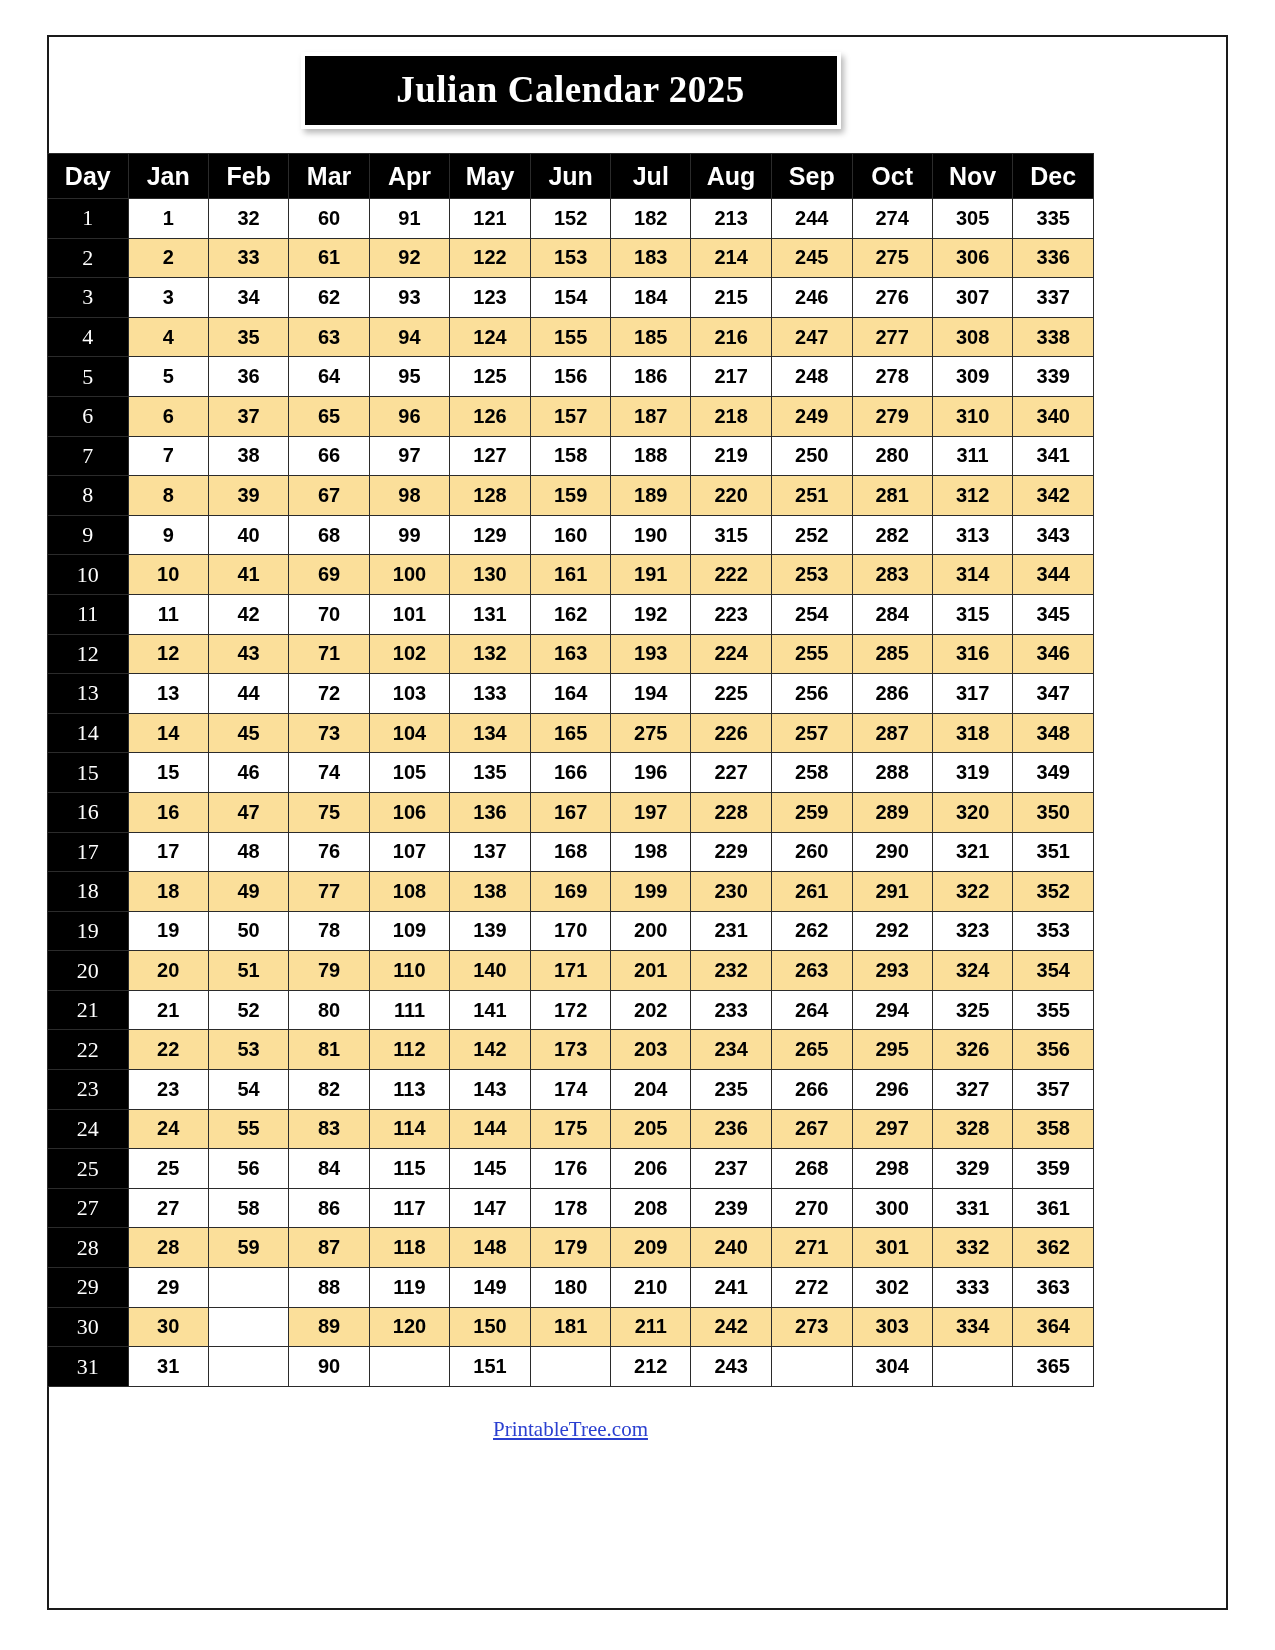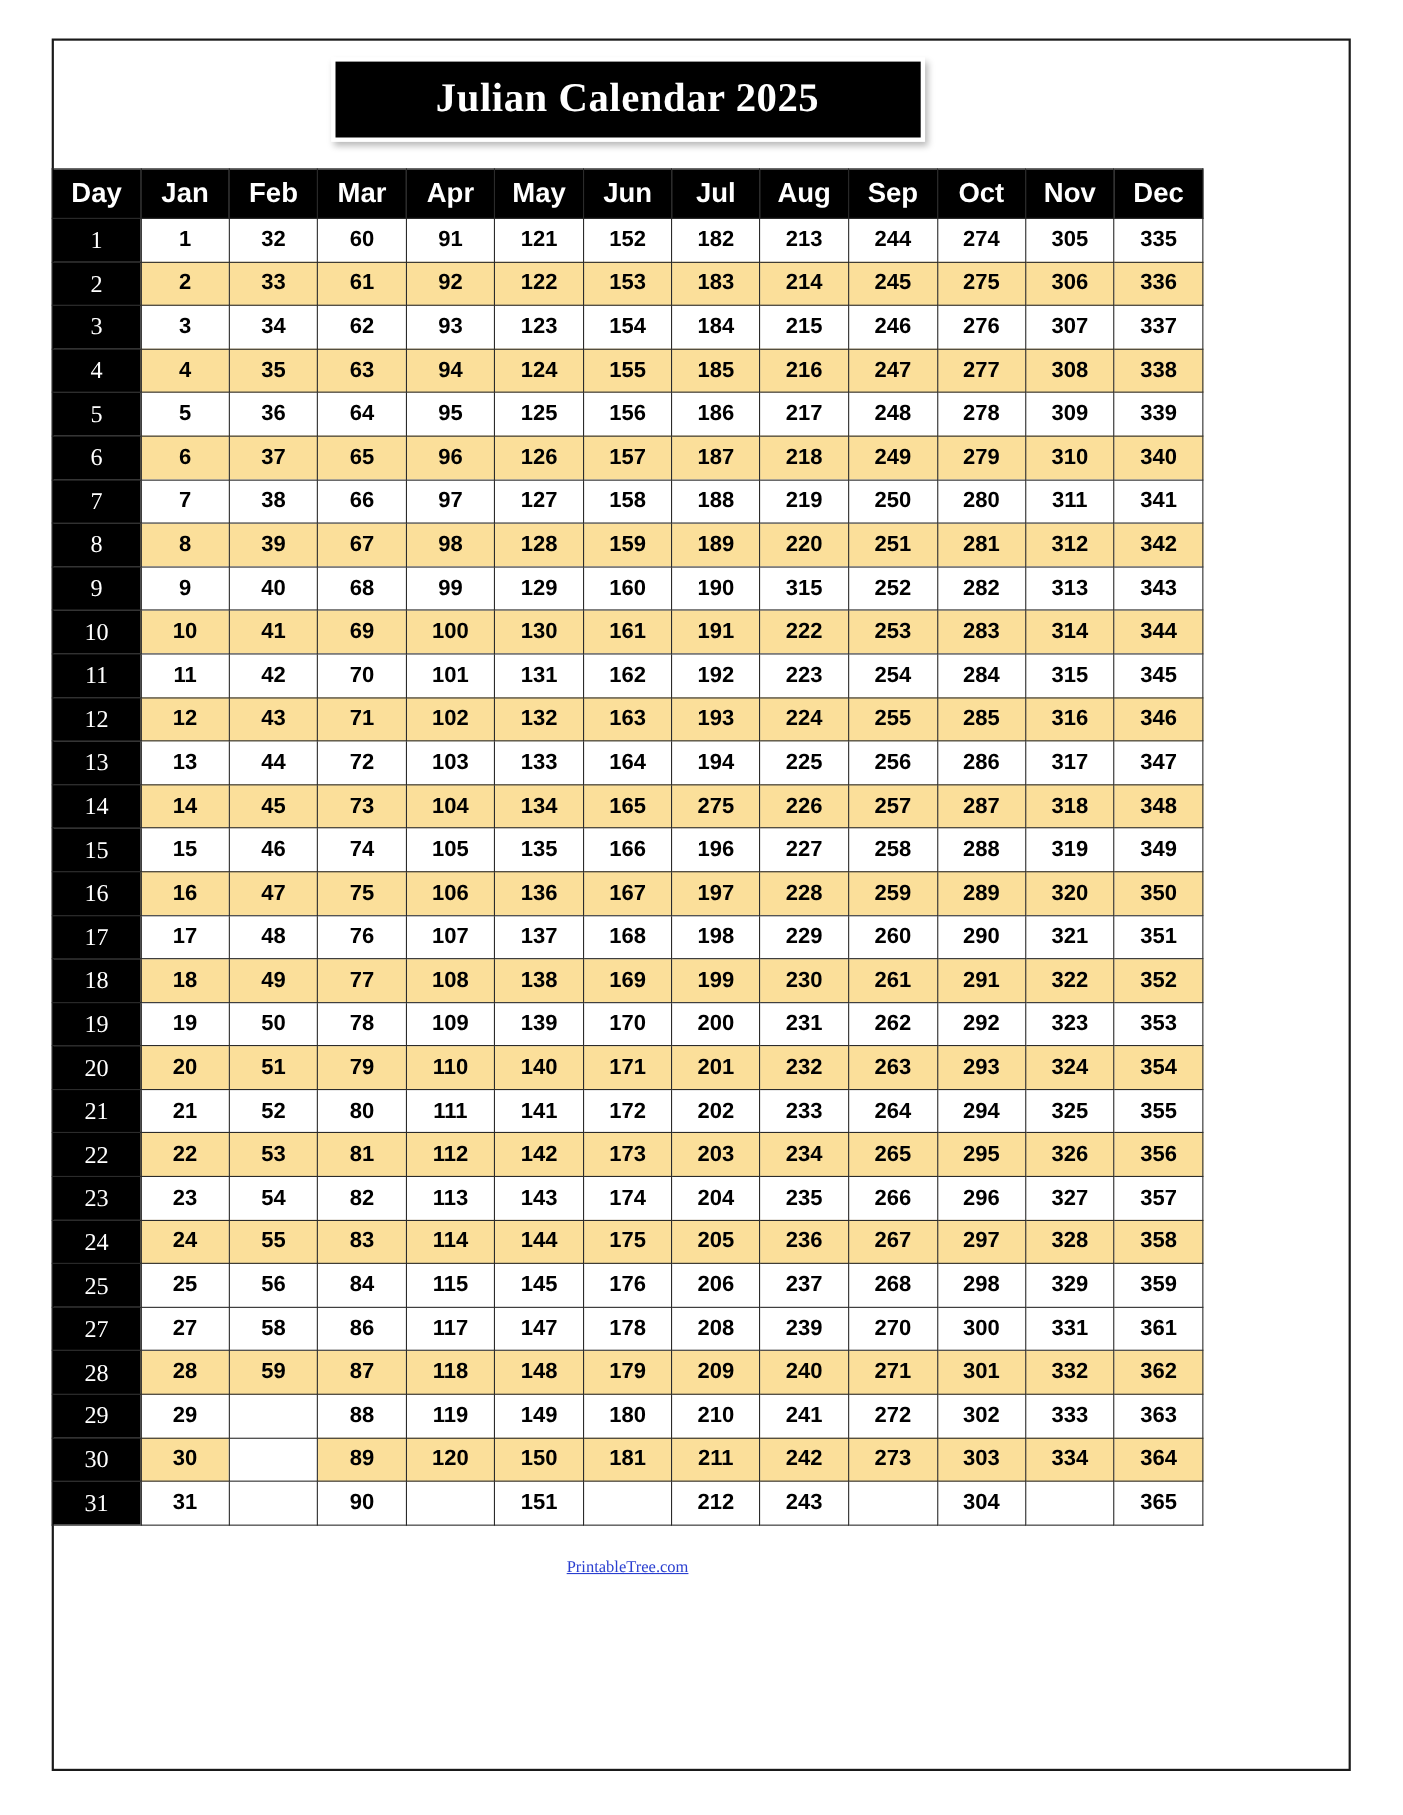--- a/index.html
+++ b/index.html
@@ -94,21 +94,21 @@
   }
   table.julian td.empty {
     background: #ffffff;
   }
   table.julian tr.alt td.empty {
     background: #ffffff;
   }
   .footer-link {
     margin-top: 30px;
     font-family: "Liberation Serif", serif;
-    font-size: 15px;
+    font-size: 21px;
     color: #2a3fd0;
     text-decoration: underline;
   }
 </style>
 </head>
 <body>
 
 <div class="page-border"></div>
 
 <div class="content">

